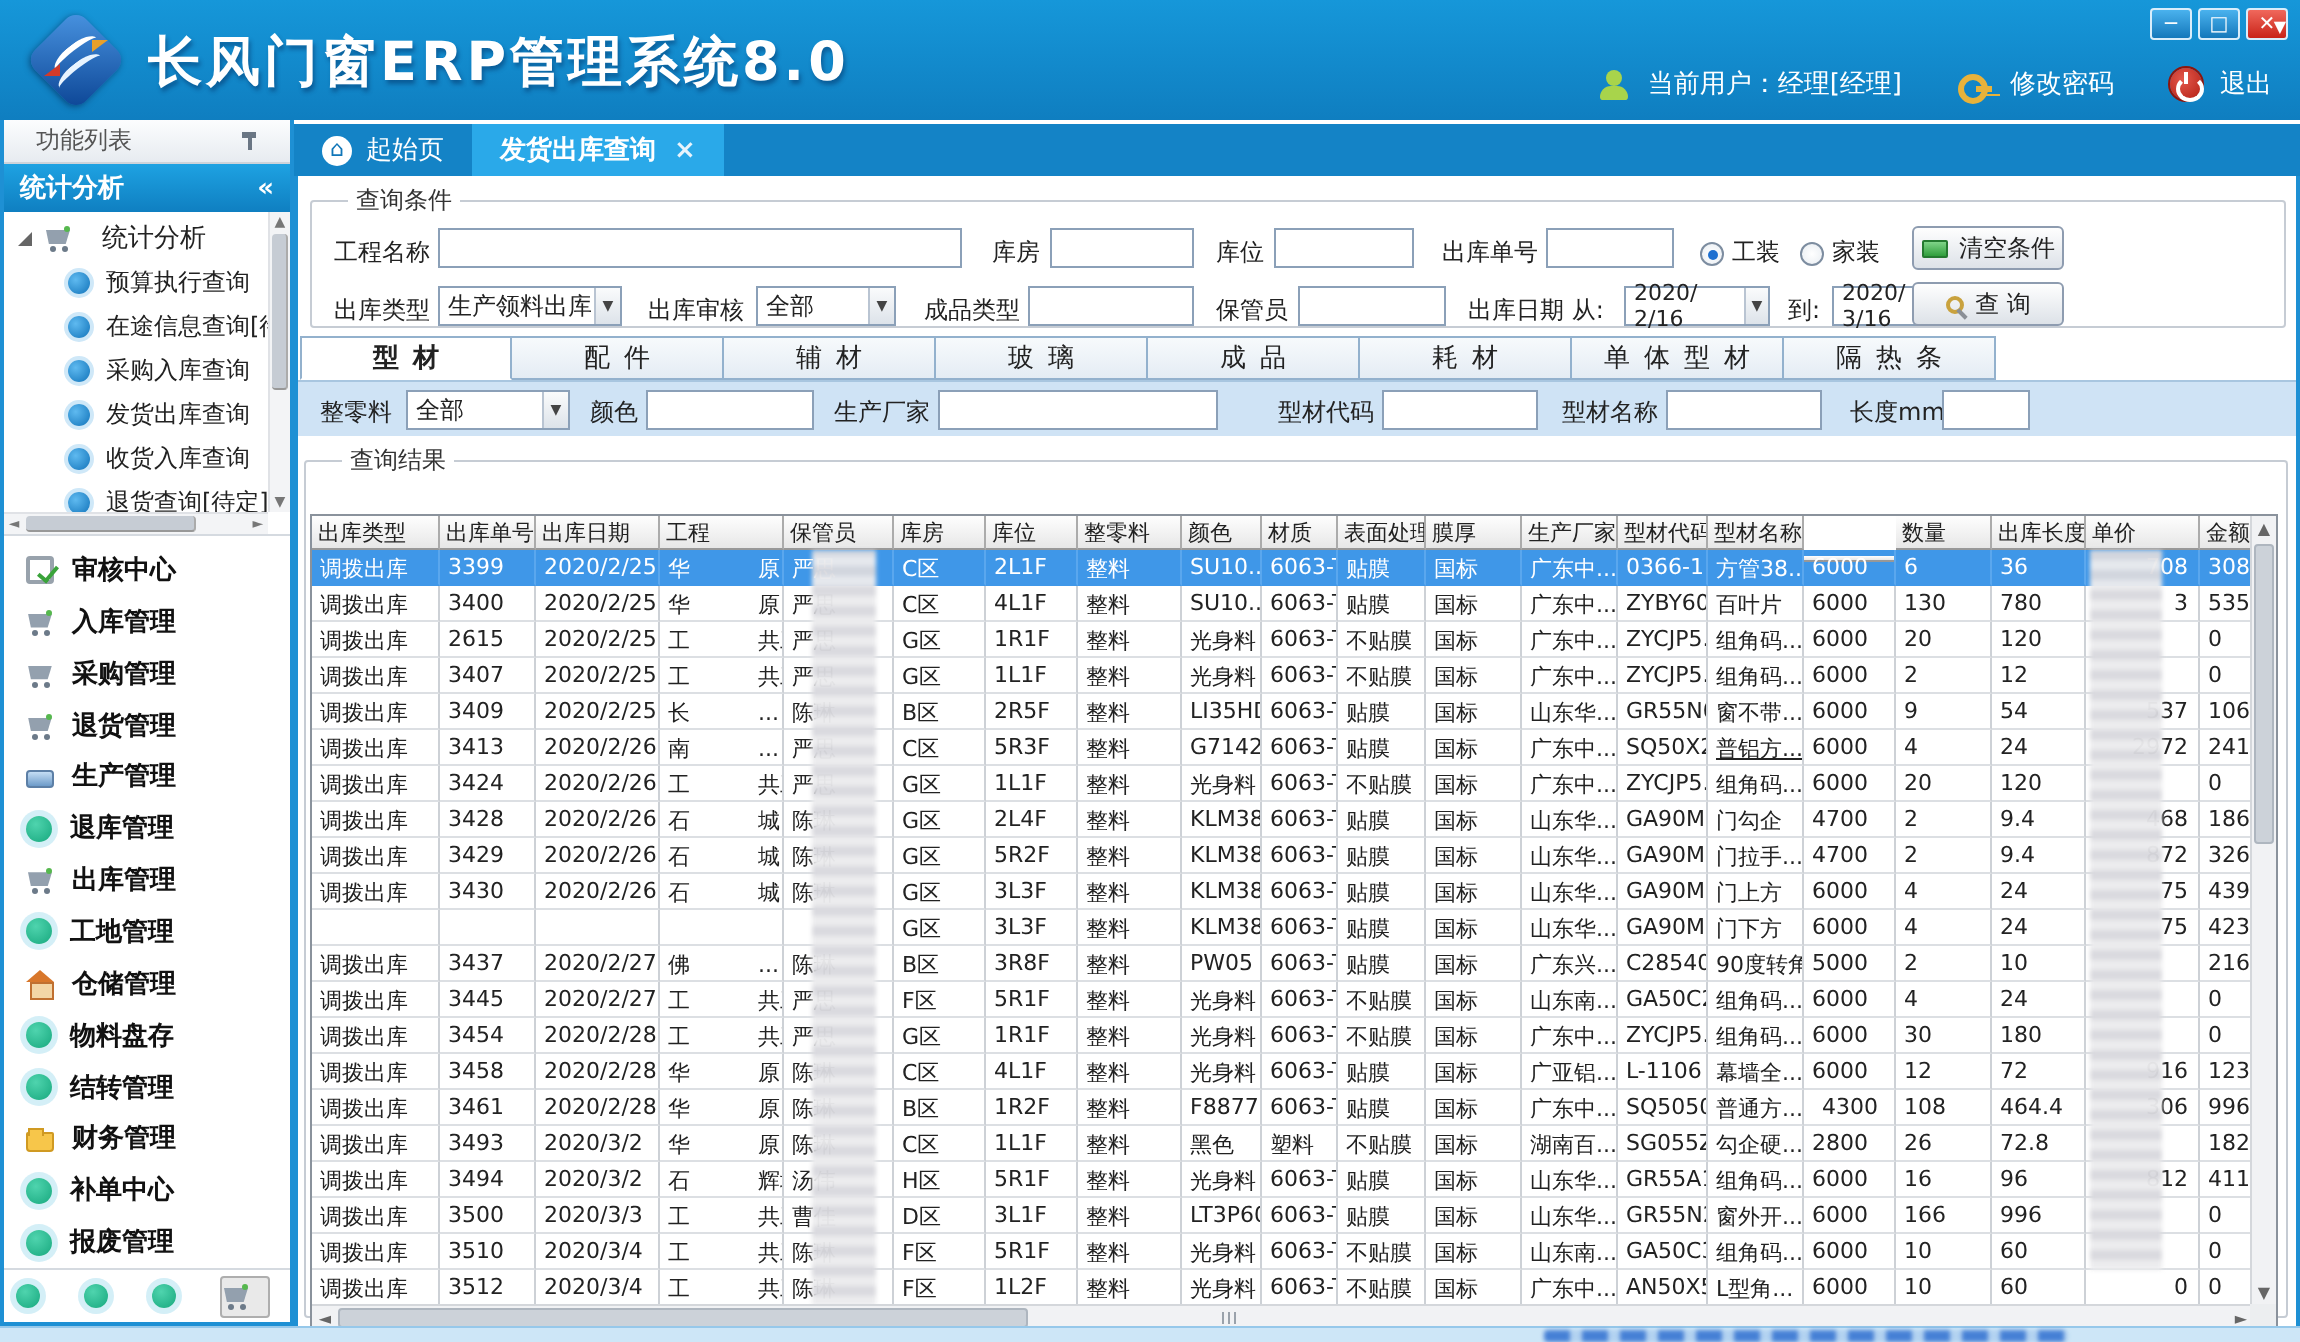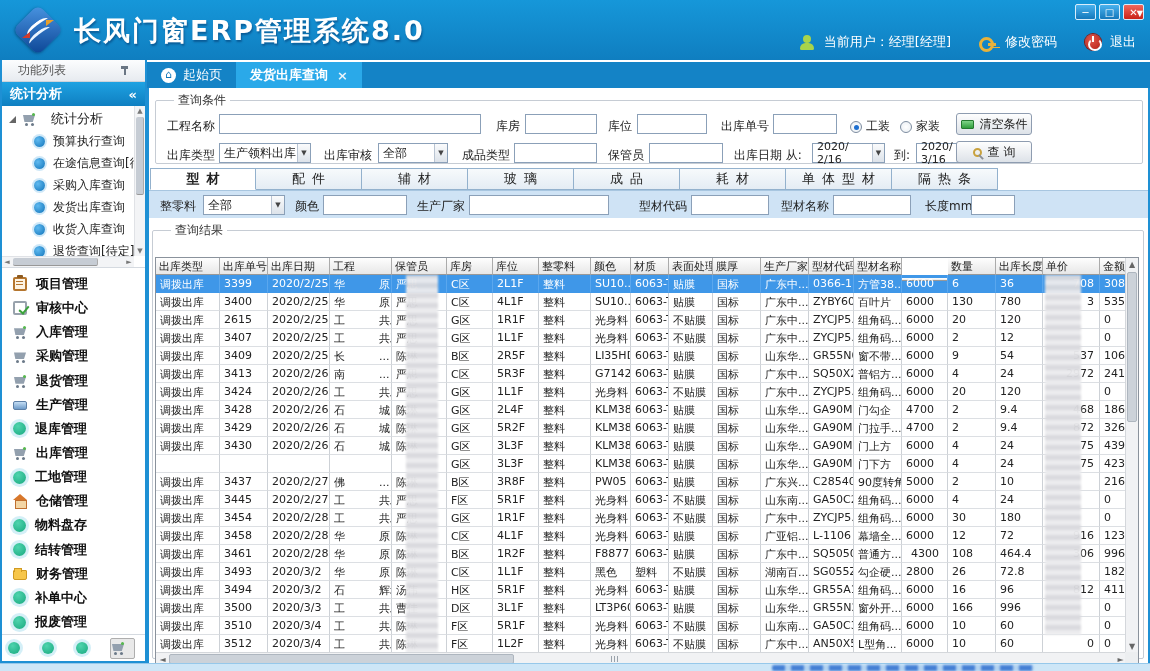--- a/index.html
+++ b/index.html
@@ -217,24 +217,20 @@
         <div class="a down">▼</div>
       </div>
       <div class="hsb">
         <div class="a l">◄</div>
         <div class="th"></div>
         <div class="a r">►</div>
       </div>
     </div>
     <div class="menu" id="sidebar-menu">
         <div class="mitem">
-          <span class="mi mi-clipboard"></span>
-          <span>项目管理</span>
-        </div>
-        <div class="mitem">
           <span class="mi mi-audit"></span>
           <span>审核中心</span>
         </div>
         <div class="mitem">
           <span class="mi mi-cart acc"></span>
           <span>入库管理</span>
         </div>
         <div class="mitem">
           <span class="mi mi-cart"></span>
           <span>采购管理</span>
@@ -540,21 +536,21 @@
                 <div class="td" style="width: 55px;">严思</div>
                 <div class="td" style="width: 46px;">C区</div>
                 <div class="td" style="width: 46px;">5R3F</div>
                 <div class="td" style="width: 52px;">整料</div>
                 <div class="td" style="width: 40px;">G71422</div>
                 <div class="td" style="width: 38px;">6063-T5</div>
                 <div class="td" style="width: 44px;">贴膜</div>
                 <div class="td" style="width: 48px;">国标</div>
                 <div class="td" style="width: 48px;">广东中...</div>
                 <div class="td" style="width: 45px;">SQ50X2...</div>
-                <div class="td" style="width: 48px;">普铝方...</div>
+                <div class="td" style="width: 48px; text-decoration: underline;">普铝方...</div>
                 <div class="td" style="width: 46px;">6000</div>
                 <div class="td" style="width: 48px;">4</div>
                 <div class="td" style="width: 47px;">24</div>
                 <div class="td price" style="width: 57px;">2972</div>
                 <div class="td" style="width: 60px;">241</div>
               </div>
               <div class="drow">
                 <div class="td" style="width: 64px;">调拨出库</div>
                 <div class="td" style="width: 48px;">3424</div>
                 <div class="td" style="width: 62px;">2020/2/26</div>

